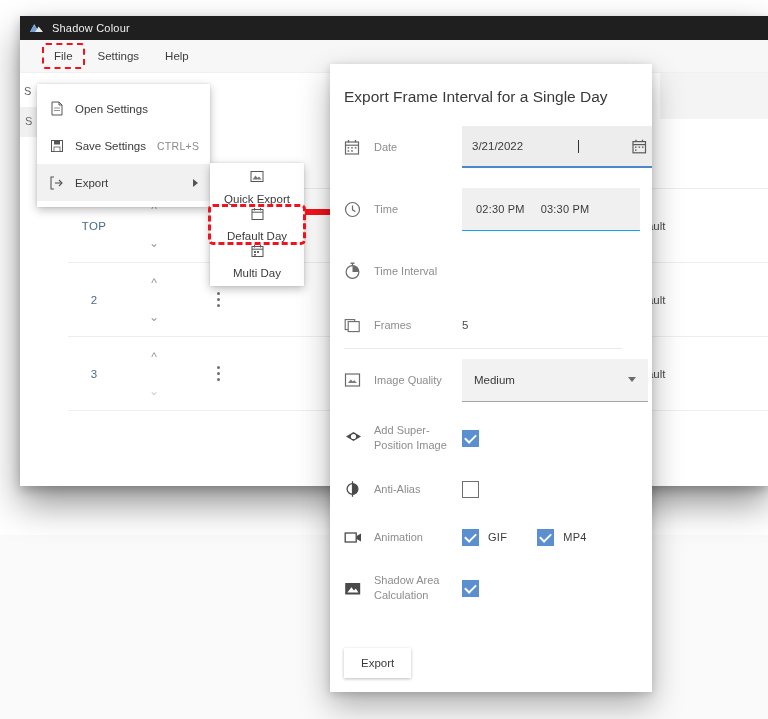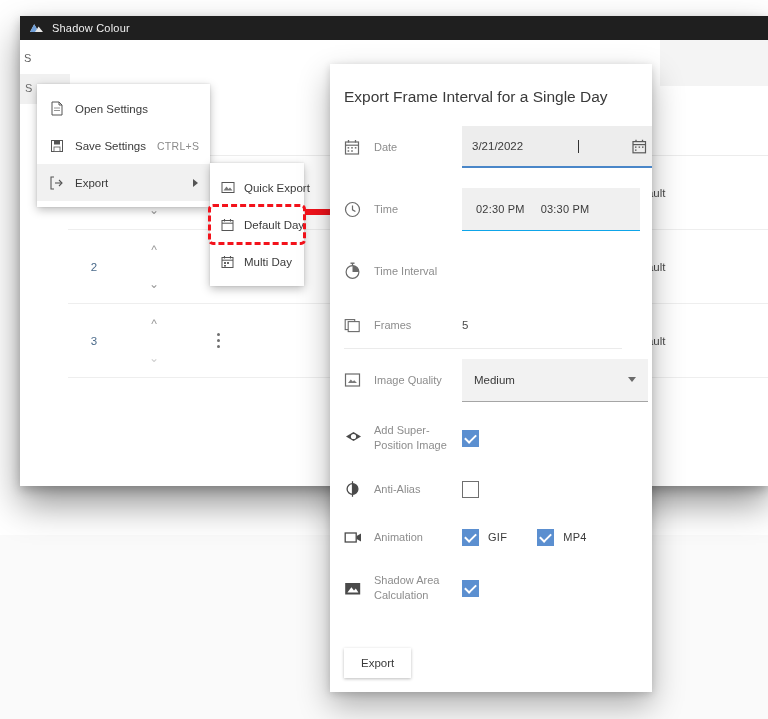--- a/index.html
+++ b/index.html
@@ -128,21 +128,21 @@
   .dd-label{flex:1;white-space:nowrap;}
   .dd-shortcut{font-size:10.5px;color:#8a8a8a;letter-spacing:.3px;}
   .dd-arrow{
     width:0;height:0;border-left:5px solid #555;
     border-top:4px solid transparent;border-bottom:4px solid transparent;
   }
   .dd-item.dashed{
     outline:3px dashed #f3121b;outline-offset:-1px;border-radius:3px;
   }
   .dropdown-export{width:94px;}
-  .dropdown-export .dd-item{padding:0 10px;gap:9px;}
+  .dropdown-export .dd-item{padding:0 10px;gap:9px;flex-direction:column;}
 
   
   .red-arrow{
     position:absolute;left:305px;top:203px;width:44px;height:18px;
   }
 
   
   .dialog{
     position:absolute;left:330px;top:64px;width:322px;height:628px;
     background:#ffffff;
@@ -245,20 +245,25 @@
   <div class="titlebar">
     <span class="app-glyph">
       <svg width="15" height="14" viewBox="0 0 15 14">
         <path d="M1 11 L5.2 3.2 L8 8 L9.6 5.6 L14 11 Z" fill="#e8e8e8"></path>
         <path d="M5.2 3.2 L8 8 L6 11 L1 11 Z" fill="#6f9fd8"></path>
       </svg>
     </span>
     <span class="title-text">Shadow Colour</span>
   </div>
 
+  <div class="menubar">
+    <div class="menu-item highlight-dash">File</div>
+    <div class="menu-item">Settings</div>
+    <div class="menu-item">Help</div>
+  </div>
 
   <div class="content-area">
 
     <div class="subbar">
       <div class="s-label">S</div>
       <div class="s-chip">
         <span>S</span>
       </div>
     </div>
 

